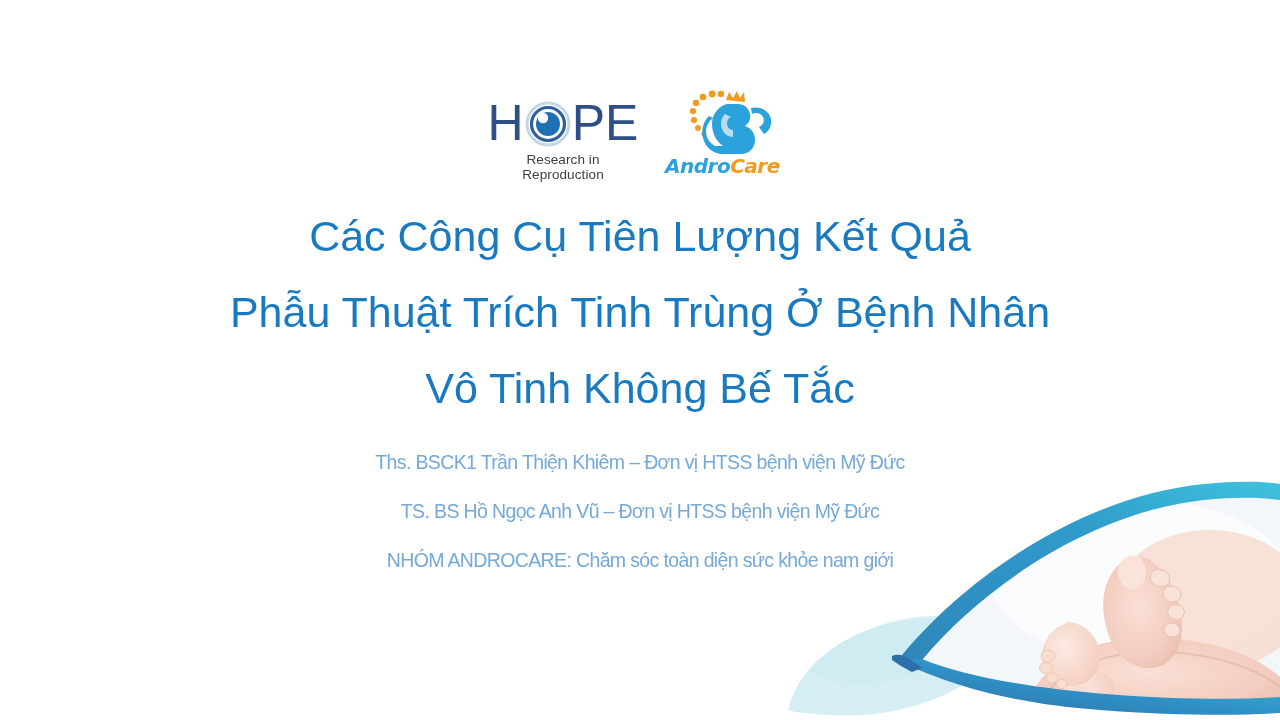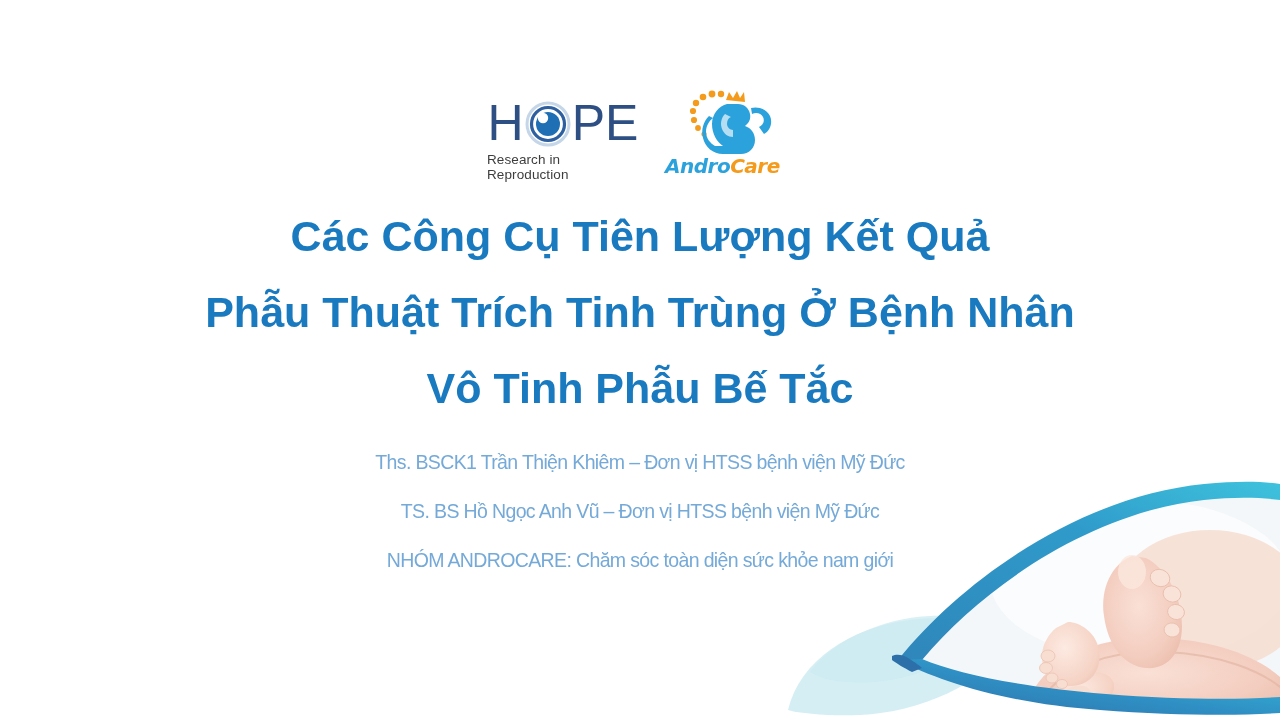--- a/index.html
+++ b/index.html
@@ -83,21 +83,21 @@
     letter-spacing: 0px;
   }
   .hope-eye {
     width: 46px;
     height: 46px;
     margin: 0 1px;
     position: relative;
     top: 1px;
   }
   .hope-tagline {
-    text-align: left;
+    text-align: center;
     font-family: "Liberation Sans", sans-serif;
     font-size: 13.5px;
     color: #3d3d3d;
     margin-top: 2px;
     letter-spacing: 0.1px;
   }
 
   
   .logo-andro {
     position: relative;
@@ -131,21 +131,21 @@
   .title-block {
     position: absolute;
     top: 198px;
     left: 0;
     width: 1280px;
     text-align: center;
   }
   .title-line {
     font-family: "Liberation Sans", sans-serif;
     font-size: 43px;
-    font-weight: bold;
+    font-weight: normal;
     color: #1a7ac0;
     line-height: 76px;
     white-space: nowrap;
   }
 
   
   .subtitle-block {
     position: absolute;
     top: 437px;
     left: 0;
@@ -228,21 +228,21 @@
       <div class="andro-text">
         <span class="andro-blue">Andro</span><span class="andro-orange">Care</span>
       </div>
     </div>
 
   </div>
 
   <div class="title-block">
     <div class="title-line">Các Công Cụ Tiên Lượng Kết Quả</div>
     <div class="title-line">Phẫu Thuật Trích Tinh Trùng Ở Bệnh Nhân</div>
-    <div class="title-line">Vô Tinh Phẫu Bế Tắc</div>
+    <div class="title-line">Vô Tinh Không Bế Tắc</div>
   </div>
 
   <div class="subtitle-block">
     <div class="subtitle-line">Ths. BSCK1 Trần Thiện Khiêm – Đơn vị HTSS bệnh viện Mỹ Đức</div>
     <div class="subtitle-line">TS. BS Hồ Ngọc Anh Vũ – Đơn vị HTSS bệnh viện Mỹ Đức</div>
     <div class="subtitle-line">NHÓM ANDROCARE: Chăm sóc toàn diện sức khỏe nam giới</div>
   </div>
 
   <svg class="decoration" viewBox="0 0 500 260">
     <defs>

